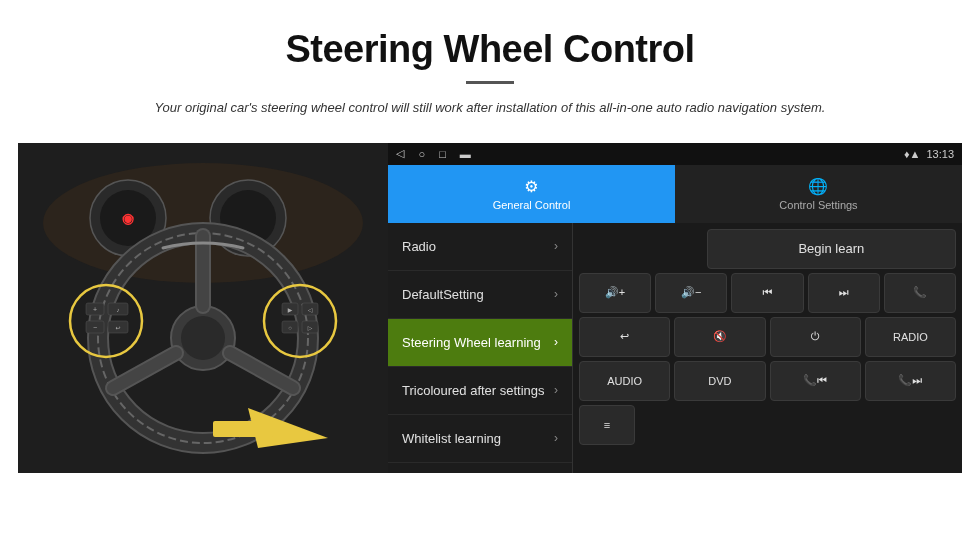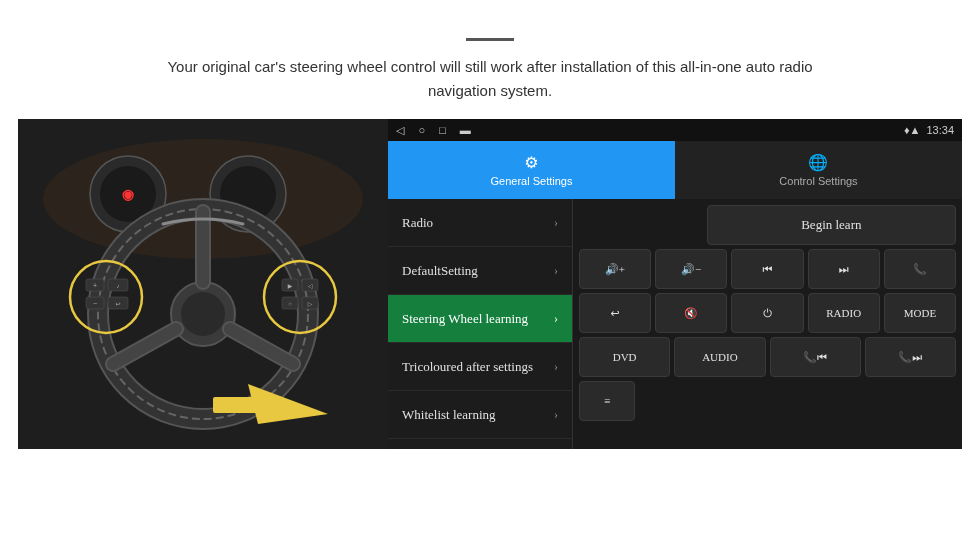--- a/index.html
+++ b/index.html
@@ -20,25 +20,26 @@
       color: #111;
       letter-spacing: -0.5px;
     }
     .title-divider {
       width: 48px;
       height: 3px;
       background: #555;
       margin: 10px auto 14px;
     }
     .page-subtitle {
-      font-size: 15px;
+      font-size: 13px;
       color: #333;
       line-height: 1.6;
       max-width: 700px;
-      margin: 0 auto;
+      margin: 8px auto;
+      font-style: italic;
     }
     .main-content {
       display: flex;
       flex-direction: row;
       padding: 0 18px;
       gap: 0;
     }
     
     .left-image {
       width: 370px;
@@ -109,42 +110,41 @@
       background: #222;
       color: #aaa;
     }
     .tab-icon {
       font-size: 16px;
     }
     
     .settings-body {
       display: flex;
       flex: 1;
-      font-family: Liberation Serif, serif;
     }
     .settings-menu {
       width: 185px;
       background: #1c1c1c;
       display: flex;
       flex-direction: column;
       border-right: 1px solid #333;
     }
     .menu-item {
       display: flex;
       align-items: center;
       justify-content: space-between;
       padding: 0 14px;
       height: 48px;
       color: #e0e0e0;
       font-size: 13px;
       cursor: pointer;
       border-bottom: 1px solid #2a2a2a;
     }
     .menu-item.active {
-      background: #15803d;
+      background: #4d7c0f;
       color: #fff;
     }
     .menu-chevron {
       color: #888;
       font-size: 12px;
     }
     .menu-item.active .menu-chevron {
       color: #fff;
     }
     
@@ -192,20 +192,21 @@
       justify-content: center;
       cursor: pointer;
     }
   </style>
 </head>
 <body>
 
 <div>
 
   <div class="page-header">
+    <h1 class="page-title">Steering Wheel Control</h1>
     <div class="title-divider"></div>
     <p class="page-subtitle">Your original car's steering wheel control will still work after installation of this all-in-one auto radio navigation system.</p>
   </div>
 
   <div class="main-content">
 
     <div class="left-image">
       <svg class="sw-svg-container" viewBox="0 0 370 330" xmlns="http://www.w3.org/2000/svg">
 
         <rect width="370" height="330" fill="#1e1e1e"></rect>
@@ -265,28 +266,28 @@
 
       <div class="status-bar">
         <div class="status-nav">
           <span class="status-nav-icon">◁</span>
           <span class="status-nav-icon">○</span>
           <span class="status-nav-icon">□</span>
           <span class="status-nav-icon">▬</span>
         </div>
         <div class="status-right">
           <span>♦▲</span>
-          <span>13:34</span>
+          <span>13:13</span>
         </div>
       </div>
 
       <div class="settings-tabs">
         <div class="tab-btn active">
           <span class="tab-icon">⚙</span>
-          <span>General Settings</span>
+          <span>General Control</span>
         </div>
         <div class="tab-btn inactive">
           <span class="tab-icon">🌐</span>
           <span>Control Settings</span>
         </div>
       </div>
 
       <div class="settings-body">
 
         <div class="settings-menu">
@@ -343,31 +344,28 @@
             </div>
             <div class="ctrl-btn">
               <span>🔇</span>
             </div>
             <div class="ctrl-btn">
               <span>⏻</span>
             </div>
             <div class="ctrl-btn">
               <span>RADIO</span>
             </div>
-            <div class="ctrl-btn">
-              <span>MODE</span>
-            </div>
-          </div>
-
-          <div class="control-row">
+          </div>
+
+          <div class="control-row">
+            <div class="ctrl-btn">
+              <span>AUDIO</span>
+            </div>
             <div class="ctrl-btn">
               <span>DVD</span>
-            </div>
-            <div class="ctrl-btn">
-              <span>AUDIO</span>
             </div>
             <div class="ctrl-btn">
               <span>📞⏮</span>
             </div>
             <div class="ctrl-btn">
               <span>📞⏭</span>
             </div>
           </div>
 
           <div class="control-row">

